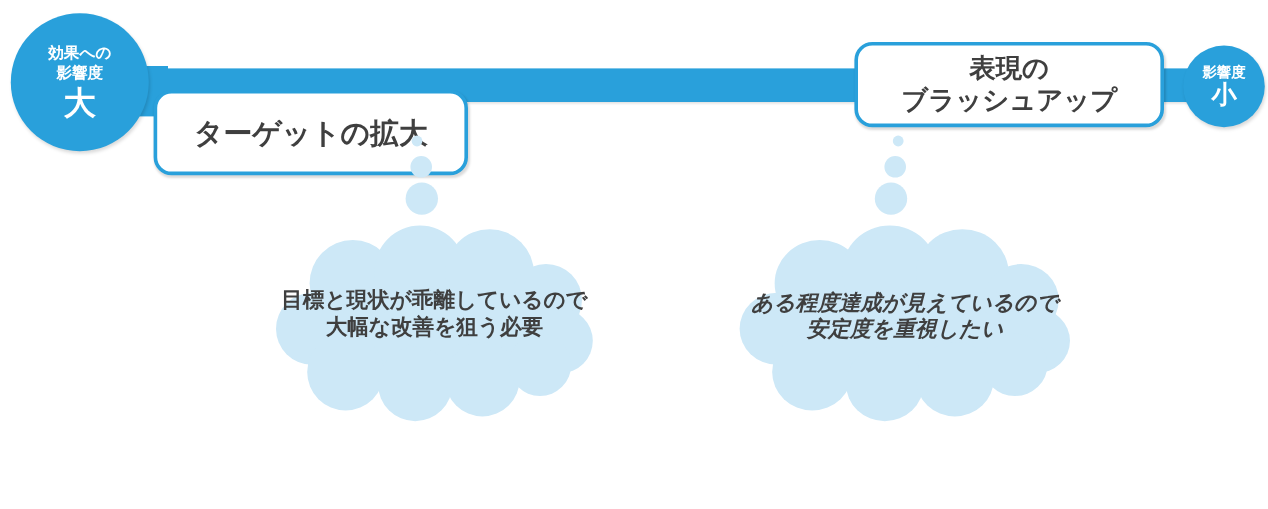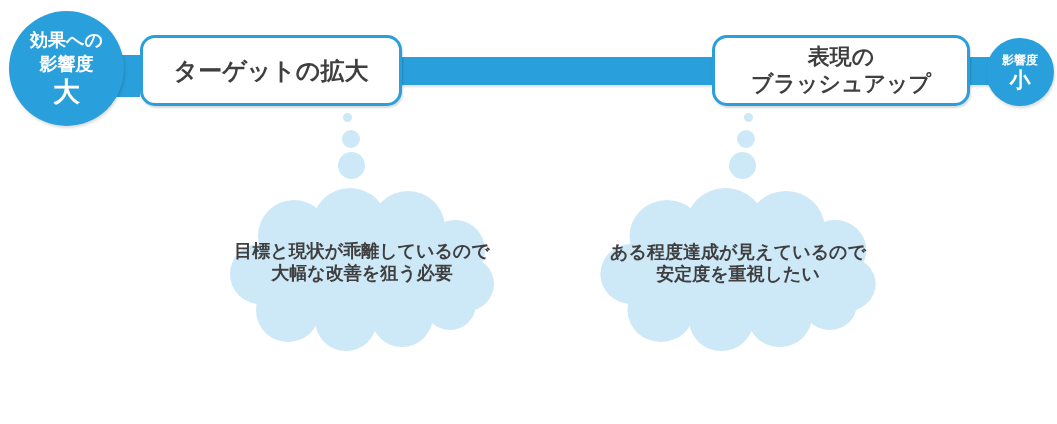--- a/index.html
+++ b/index.html
@@ -23,47 +23,47 @@
   
   .badge{
     position:absolute;border-radius:50%;
     background:var(--accent-blue,#29a0db);
     color:#ffffff;display:flex;flex-direction:column;align-items:center;justify-content:center;
     text-align:center;font-weight:bold;
     box-shadow:1px 2px 3px rgba(0,0,0,0.15);
   }
   .badge-high{left:9px;top:11px;width:115px;height:115px;}
   .badge-low{left:986px;top:38px;width:68px;height:68px;}
-  .badge-high .badge-small{font-size:18px;line-height:1.3;}
+  .badge-high .badge-small{font-size:13px;line-height:1.3;}
   .badge-high .badge-big{font-size:27px;line-height:1.1;margin-top:2px;}
   .badge-low .badge-small{font-size:12px;line-height:1.2;}
   .badge-low .badge-big{font-size:21px;line-height:1.1;}
 
   
   .step-box{
     position:absolute;top:35px;height:71px;box-sizing:border-box;
     background:#ffffff;border:3.5px solid var(--accent-blue,#29a0db);border-radius:15px;
     display:flex;align-items:center;justify-content:center;text-align:center;
     font-weight:bold;color:var(--text-dark,#3f3f3f);
     box-shadow:1px 2px 2px rgba(0,0,0,0.15);
   }
-  .step-1{left:140px;width:262px;font-size:24px;}
+  .step-1{left:128px;width:262px;font-size:24px;margin-top:40px;}
   .step-2{left:418px;width:260px;font-size:24px;}
   .step-3{left:712px;width:258px;font-size:22px;line-height:1.2;}
 
   
   .dot{
     position:absolute;border-radius:50%;
     background:var(--cloud-blue,#cde8f7);
   }
 
   
   .cloud{position:absolute;color:var(--cloud-blue,#cde8f7);}
   .cloud-left{left:222px;top:186px;width:280px;height:166px;font-family:Liberation Mono, monospace;}
-  .cloud-right{left:592px;top:186px;width:292px;height:166px;}
+  .cloud-right{left:608px;top:186px;width:292px;height:166px;font-style:italic;}
   .cloud svg{position:absolute;left:0;top:0;width:100%;height:100%;}
   .cloud-text{
     position:absolute;left:0;right:0;top:0;bottom:12px;
     display:flex;align-items:center;justify-content:center;text-align:center;
     font-weight:bold;font-size:18px;line-height:1.25;color:var(--text-dark,#3f3f3f);
   }
 
   
   .title-wrap{position:absolute;left:0;right:0;top:360px;text-align:center;}
   .title-text{

